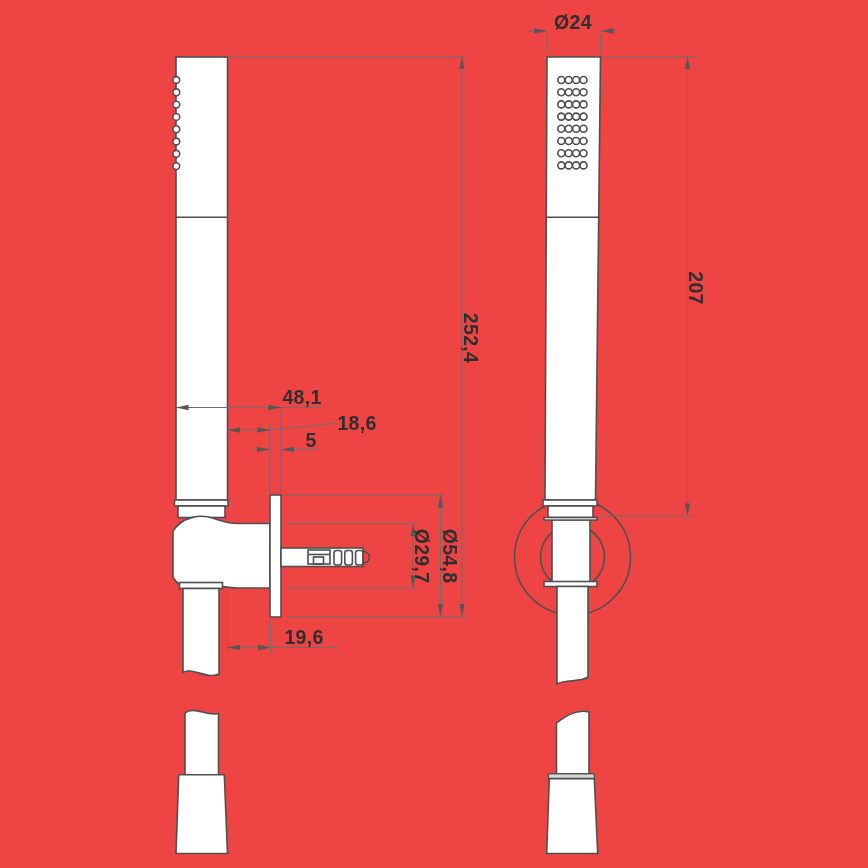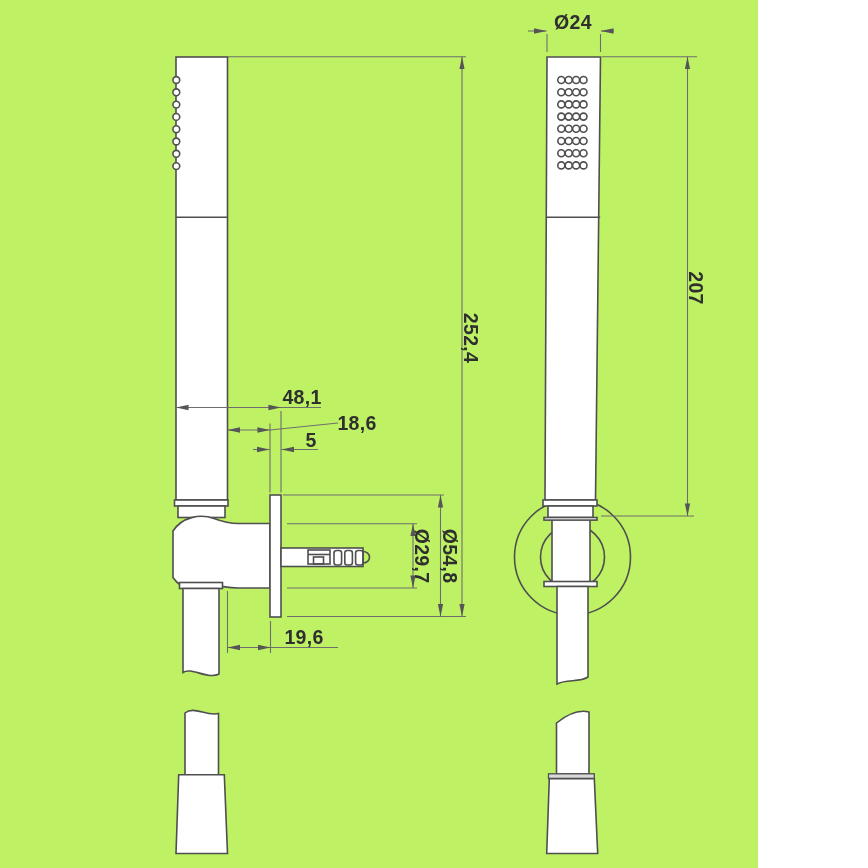--- a/index.html
+++ b/index.html
@@ -1,19 +1,19 @@
 <!DOCTYPE html>
 <html><head>
 <meta charset="utf-8">
 <style>
   html, body { margin: 0; padding: 0; background: #ffffff; }
   .canvas {
-    width: 758px; height: 868px;
+    width: 868px; height: 868px;
     position: relative;
-    background: #bef264;
+    background: #ef4444;
     font-family: "Liberation Sans", sans-serif;
   }
   svg { display: block; }
   .obj  { stroke: #4f4f4f; stroke-width: 1.6; fill: none; }
   .objf { stroke: #4f4f4f; stroke-width: 1.6; fill: #ffffff; }
   .thin { stroke: #6e6e6e; stroke-width: 1.1; fill: none; }
   .cover { fill: #ffffff; stroke: none; }
   .dim-text {
     font-family: "Liberation Sans", sans-serif;
     font-size: 19.5px;

